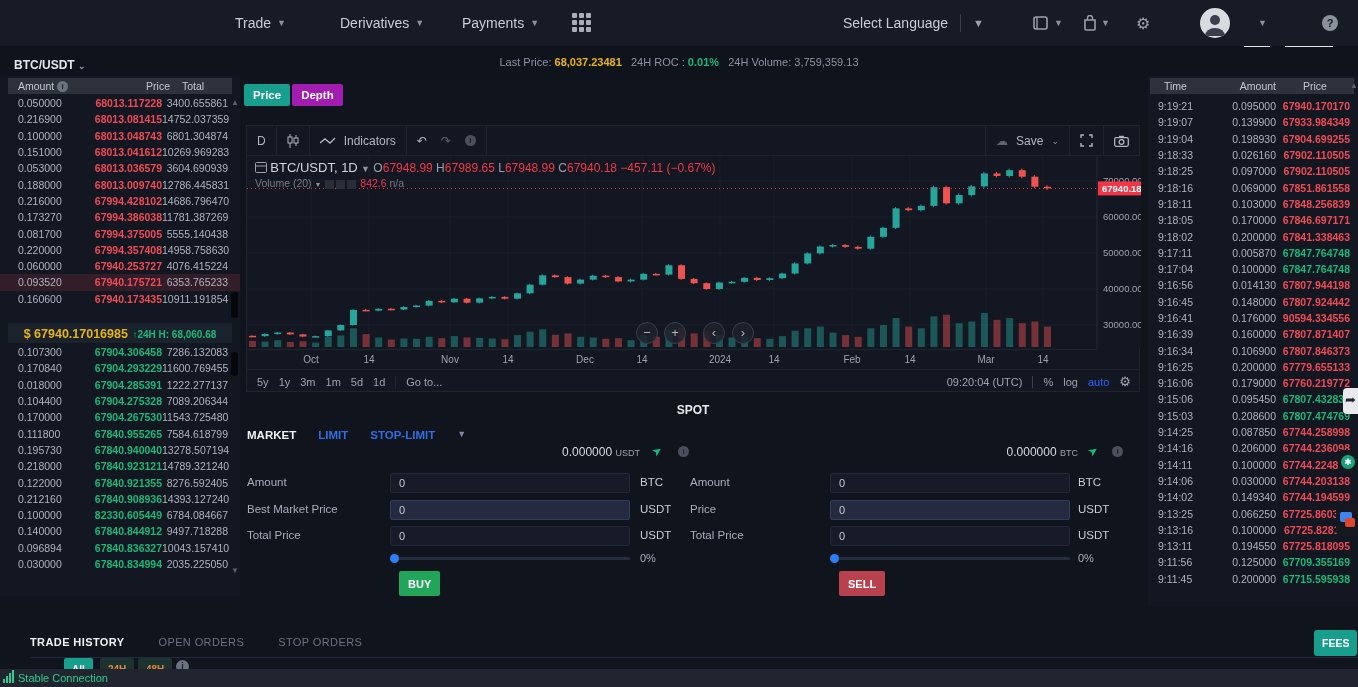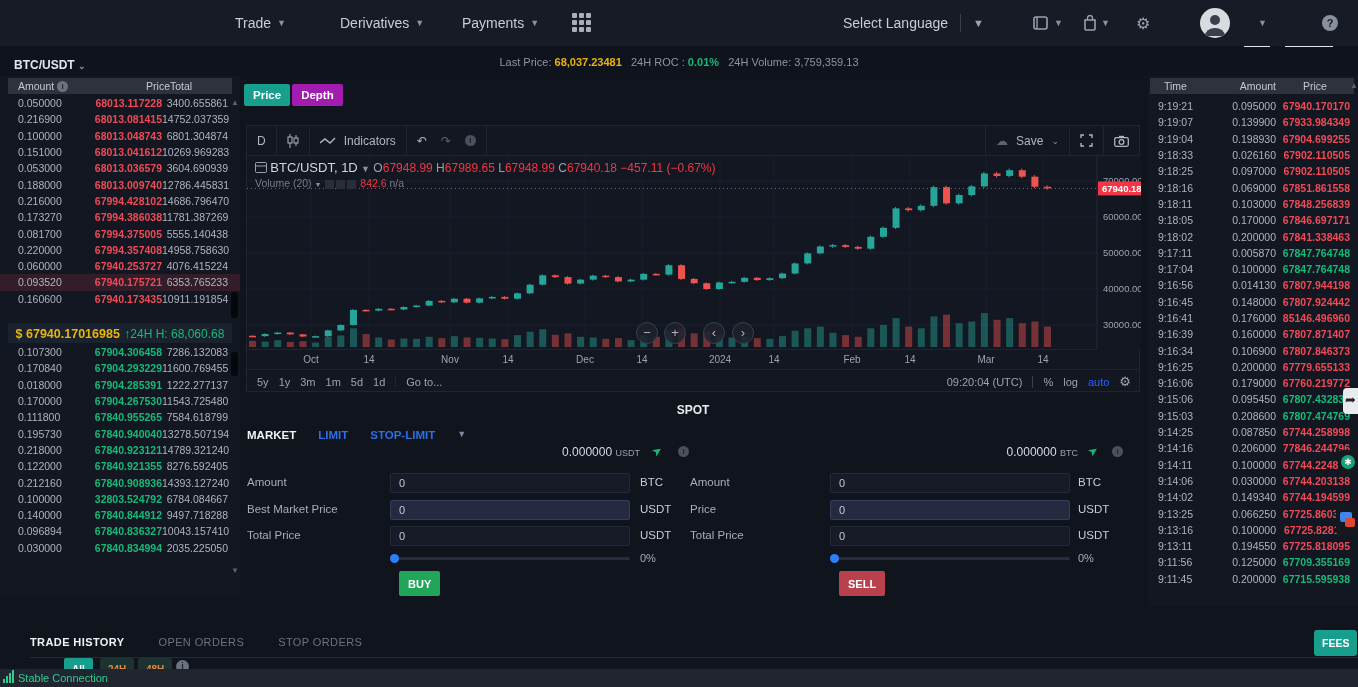--- a/index.html
+++ b/index.html
@@ -30,32 +30,32 @@
   #subheader { position:absolute; left:0; top:46px; width:1358px; height:30px; background:#0f131c; }
   #pair-name { position:absolute; left:14px; top:58px; font-size:12px; font-weight:bold; color:#e3e6ec; cursor:pointer; }
   #ticker { position:absolute; left:0; top:56px; width:1358px; text-align:center; font-size:11px; color:#8d93a0; }
   #ticker b { font-weight:bold; }
   .gold { color:#e8b40f; }
 
   
   #orderbook { position:absolute; left:0; top:76px; width:240px; height:520px; background:#131722; }
   .ob-head { position:absolute; left:8px; top:2px; right:8px; height:16px; background:#2d323d;
     display:grid; grid-template-columns:78px 84px 1fr; align-items:center; font-size:10.5px; color:#c3c8d2; }
-  .ob-head .c1{ padding-left:10px; } .ob-head .c2{ text-align:right; } .ob-head .c3{ text-align:left; padding-right:16px; }
+  .ob-head .c1{ padding-left:10px; } .ob-head .c2{ text-align:right; } .ob-head .c3{ text-align:center; padding-right:16px; }
   .ob-row { display:grid; grid-template-columns:78px 84px 1fr; height:16.3px; align-items:center;
     font-size:10.5px; cursor:pointer; }
   .ob-row .a { padding-left:18px; color:#aeb4bf; }
   .ob-row .p { text-align:right; font-weight:bold; }
   .ob-row .t { text-align:right; padding-right:12px; color:#aeb4bf; }
   .ob-row.hl { background:rgba(239,74,86,.14); }
   #asks { position:absolute; left:0; right:0; top:19px; }
   #price-banner { position:absolute; left:8px; right:8px; top:247px; height:20px; background:#1a222d;
     text-align:center; line-height:20px; cursor:pointer; }
   #price-banner .big { color:#e8b40f; font-weight:bold; font-size:12.5px; }
-  #price-banner .hi { color:#17b978; font-size:12px; font-weight:normal; }
+  #price-banner .hi { color:#17b978; font-size:10px; font-weight:bold; }
   #bids { position:absolute; left:0; right:0; top:268px; }
   .scroll-arrow { position:absolute; font-size:8px; color:#5c616c; }
   .sb-thumb { position:absolute; left:231px; width:7px; background:#05070b; border-radius:3px; }
   .info-dot { display:inline-block; width:11px; height:11px; border-radius:50%; background:#6b7280;
     color:#20242e; font-size:8px; font-weight:bold; text-align:center; line-height:11px; vertical-align:middle; }
 
   
   #pd-tabs { position:absolute; left:244px; top:84px; display:flex; gap:2px; }
   .pd-tab { height:22px; padding:0 9px; font-size:11.5px; font-weight:bold; color:#fff;
     display:flex; align-items:center; border-radius:2px; cursor:pointer; }
@@ -318,20 +318,25 @@
     <span class="a">0.170840</span>
         <span class="p g">67904.293229</span>
         <span class="t">11600.769455</span>
       </div>
       <div class="ob-row">
     <span class="a">0.018000</span>
         <span class="p g">67904.285391</span>
         <span class="t">1222.277137</span>
       </div>
       <div class="ob-row">
+    <span class="a">0.104400</span>
+        <span class="p g">67904.275328</span>
+        <span class="t">7089.206344</span>
+      </div>
+      <div class="ob-row">
     <span class="a">0.170000</span>
         <span class="p g">67904.267530</span>
         <span class="t">11543.725480</span>
       </div>
       <div class="ob-row">
     <span class="a">0.111800</span>
         <span class="p g">67840.955265</span>
         <span class="t">7584.618799</span>
       </div>
       <div class="ob-row">
@@ -349,21 +354,21 @@
         <span class="p g">67840.921355</span>
         <span class="t">8276.592405</span>
       </div>
       <div class="ob-row">
     <span class="a">0.212160</span>
         <span class="p g">67840.908936</span>
         <span class="t">14393.127240</span>
       </div>
       <div class="ob-row">
     <span class="a">0.100000</span>
-        <span class="p g">32803.524792</span>
+        <span class="p g">82330.605449</span>
         <span class="t">6784.084667</span>
       </div>
       <div class="ob-row">
     <span class="a">0.140000</span>
         <span class="p g">67840.844912</span>
         <span class="t">9497.718288</span>
       </div>
       <div class="ob-row">
     <span class="a">0.096894</span>
         <span class="p g">67840.836327</span>
@@ -838,21 +843,21 @@
      <span class="p r">67807.944198</span>
       </div>
       <div class="h-row">
      <span class="t">9:16:45</span>
         <span class="a">0.148000</span>
      <span class="p r">67807.924442</span>
       </div>
       <div class="h-row">
      <span class="t">9:16:41</span>
         <span class="a">0.176000</span>
-     <span class="p r">85146.496960</span>
+     <span class="p r">90594.334556</span>
       </div>
       <div class="h-row">
      <span class="t">9:16:39</span>
         <span class="a">0.160000</span>
      <span class="p r">67807.871407</span>
       </div>
       <div class="h-row">
      <span class="t">9:16:34</span>
         <span class="a">0.106900</span>
      <span class="p r">67807.846373</span>
@@ -878,21 +883,21 @@
      <span class="p g">67807.474769</span>
       </div>
       <div class="h-row">
      <span class="t">9:14:25</span>
         <span class="a">0.087850</span>
      <span class="p r">67744.258998</span>
       </div>
       <div class="h-row">
      <span class="t">9:14:16</span>
         <span class="a">0.206000</span>
-     <span class="p r">77846.244796</span>
+     <span class="p r">67744.236098</span>
       </div>
       <div class="h-row">
      <span class="t">9:14:11</span>
         <span class="a">0.100000</span>
      <span class="p r">67744.224817</span>
       </div>
       <div class="h-row">
      <span class="t">9:14:06</span>
         <span class="a">0.030000</span>
      <span class="p r">67744.203138</span>

